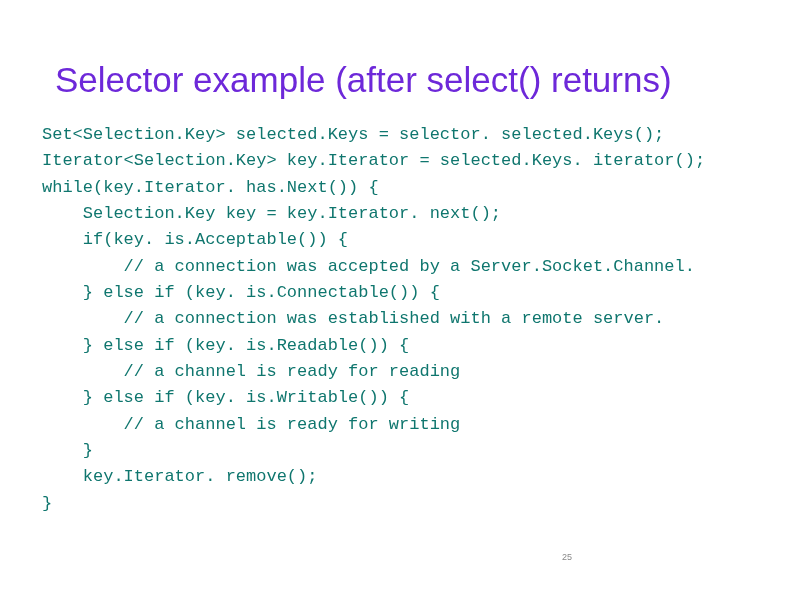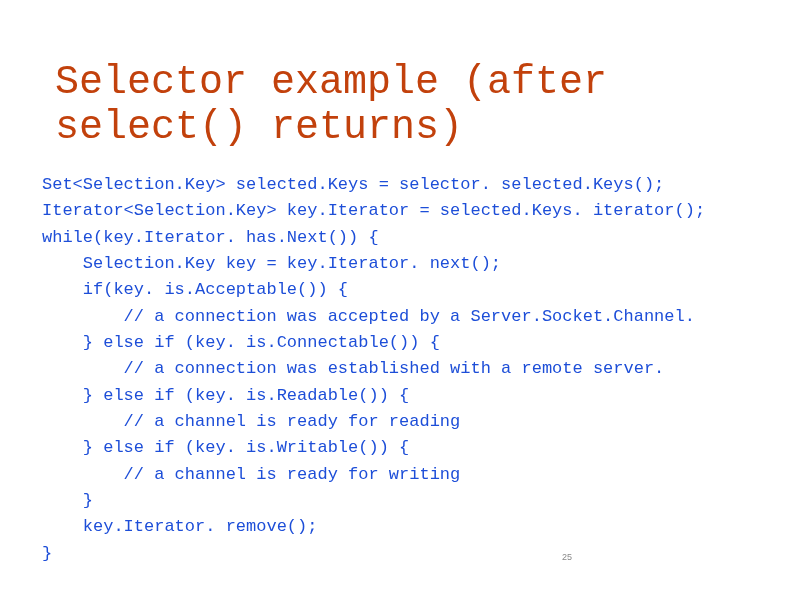--- a/index.html
+++ b/index.html
@@ -11,31 +11,31 @@
       font-family: "Segoe UI", "Calibri Light", Arial, sans-serif;
       overflow: hidden;
       position: relative;
     }
     .slide {
       padding-top: 60px;
       padding-left: 55px;
       padding-right: 40px;
     }
     .title {
-      font-size: 40px;
+      font-size: 35px;
       font-weight: 400;
-      color: #c2410c;
+      color: #6d28d9;
       margin-bottom: 22px;
-      font-family: Liberation Mono, monospace;
+      font-family: Liberation Sans, sans-serif;
     }
     .code-block {
       font-family: "Courier New", Courier, monospace;
       font-size: 17px;
       line-height: 1.55;
-      color: #1d4ed8;
+      color: #0f766e;
       white-space: pre;
       margin-left: -13px;
     }
     .page-num {
       position: absolute;
       bottom: 33px;
       right: 222px;
       font-size: 9px;
       color: #888;
       text-align: right;

